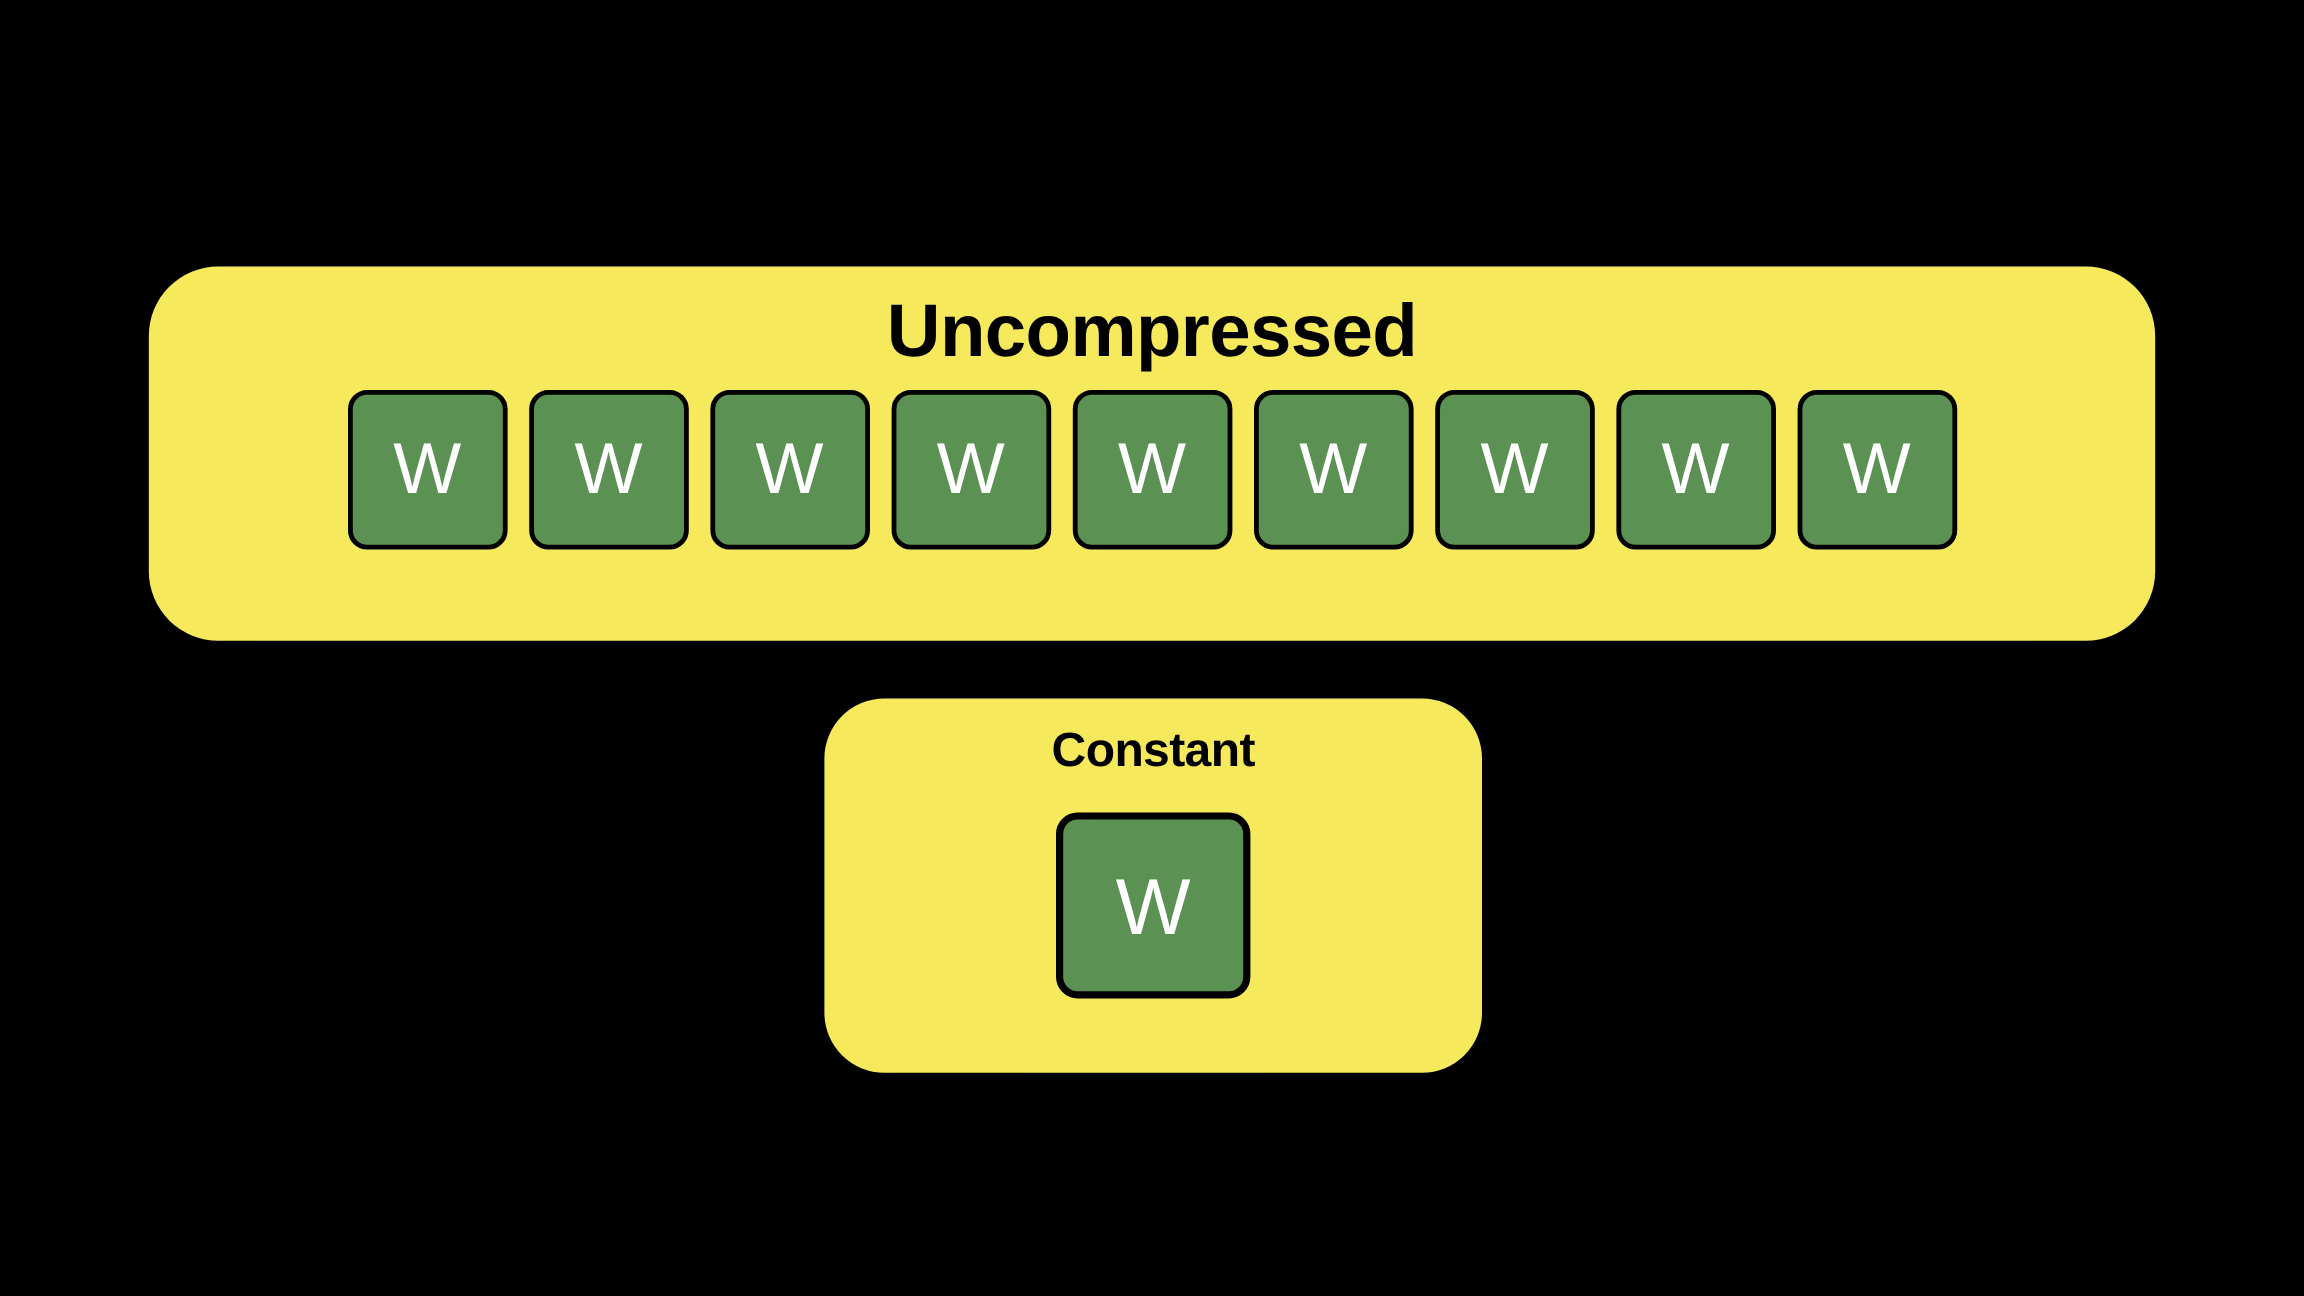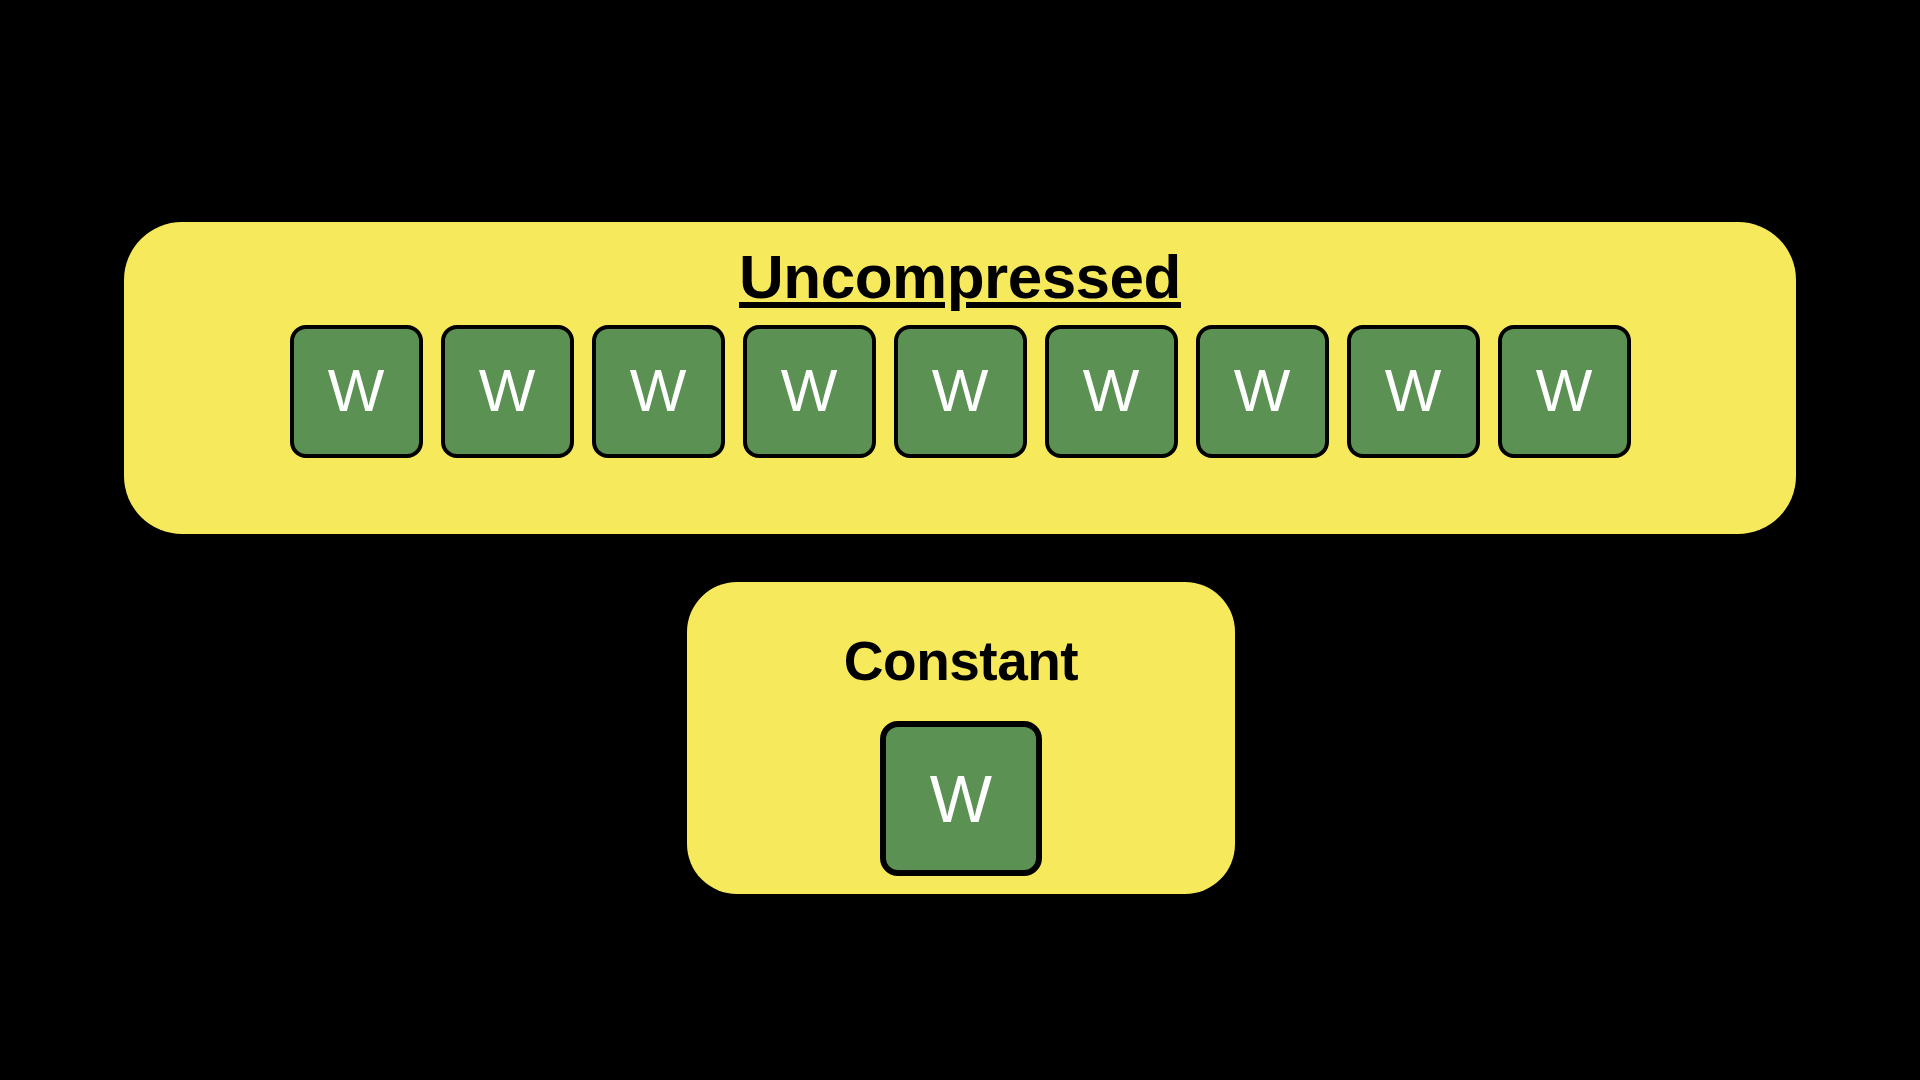--- a/index.html
+++ b/index.html
@@ -54,22 +54,21 @@
     font-weight: bold;
     color: #000000;
     line-height: 1.08;
     letter-spacing: -0.5px;
     text-align: center;
     white-space: nowrap;
     user-select: none;
   }
 
   .group-constant .group-title {
-    font-size: 55px;
-    margin-top: 28px;
+    font-size: 40px;
   }
 
   
   .tile-row {
     display: flex;
     flex-direction: row;
     align-items: center;
     justify-content: center;
     gap: 18px;
   }
@@ -111,21 +110,21 @@
   .group-constant .weight-tile-label {
     font-size: 66px;
   }
 </style>
 </head>
 <body style="background: rgb(0, 0, 0);">
 
 <div id="diagram-root">
 
   <div class="group-box group-uncompressed" style="background: rgb(246, 233, 92);">
-    <div class="group-title" style="color: rgb(0, 0, 0); text-decoration: underline;">Uncompressed</div>
+    <div class="group-title" style="color: rgb(0, 0, 0);">Uncompressed</div>
     <div class="tile-row tile-row-uncompressed">
       <div class="weight-tile" style="background: rgb(91, 145, 83); border-color: rgb(0, 0, 0);">
         <span class="weight-tile-label" style="color: rgb(255, 255, 255);">W</span>
       </div>
       <div class="weight-tile" style="background: rgb(91, 145, 83); border-color: rgb(0, 0, 0);">
         <span class="weight-tile-label" style="color: rgb(255, 255, 255);">W</span>
       </div>
       <div class="weight-tile" style="background: rgb(91, 145, 83); border-color: rgb(0, 0, 0);">
         <span class="weight-tile-label" style="color: rgb(255, 255, 255);">W</span>
       </div>

